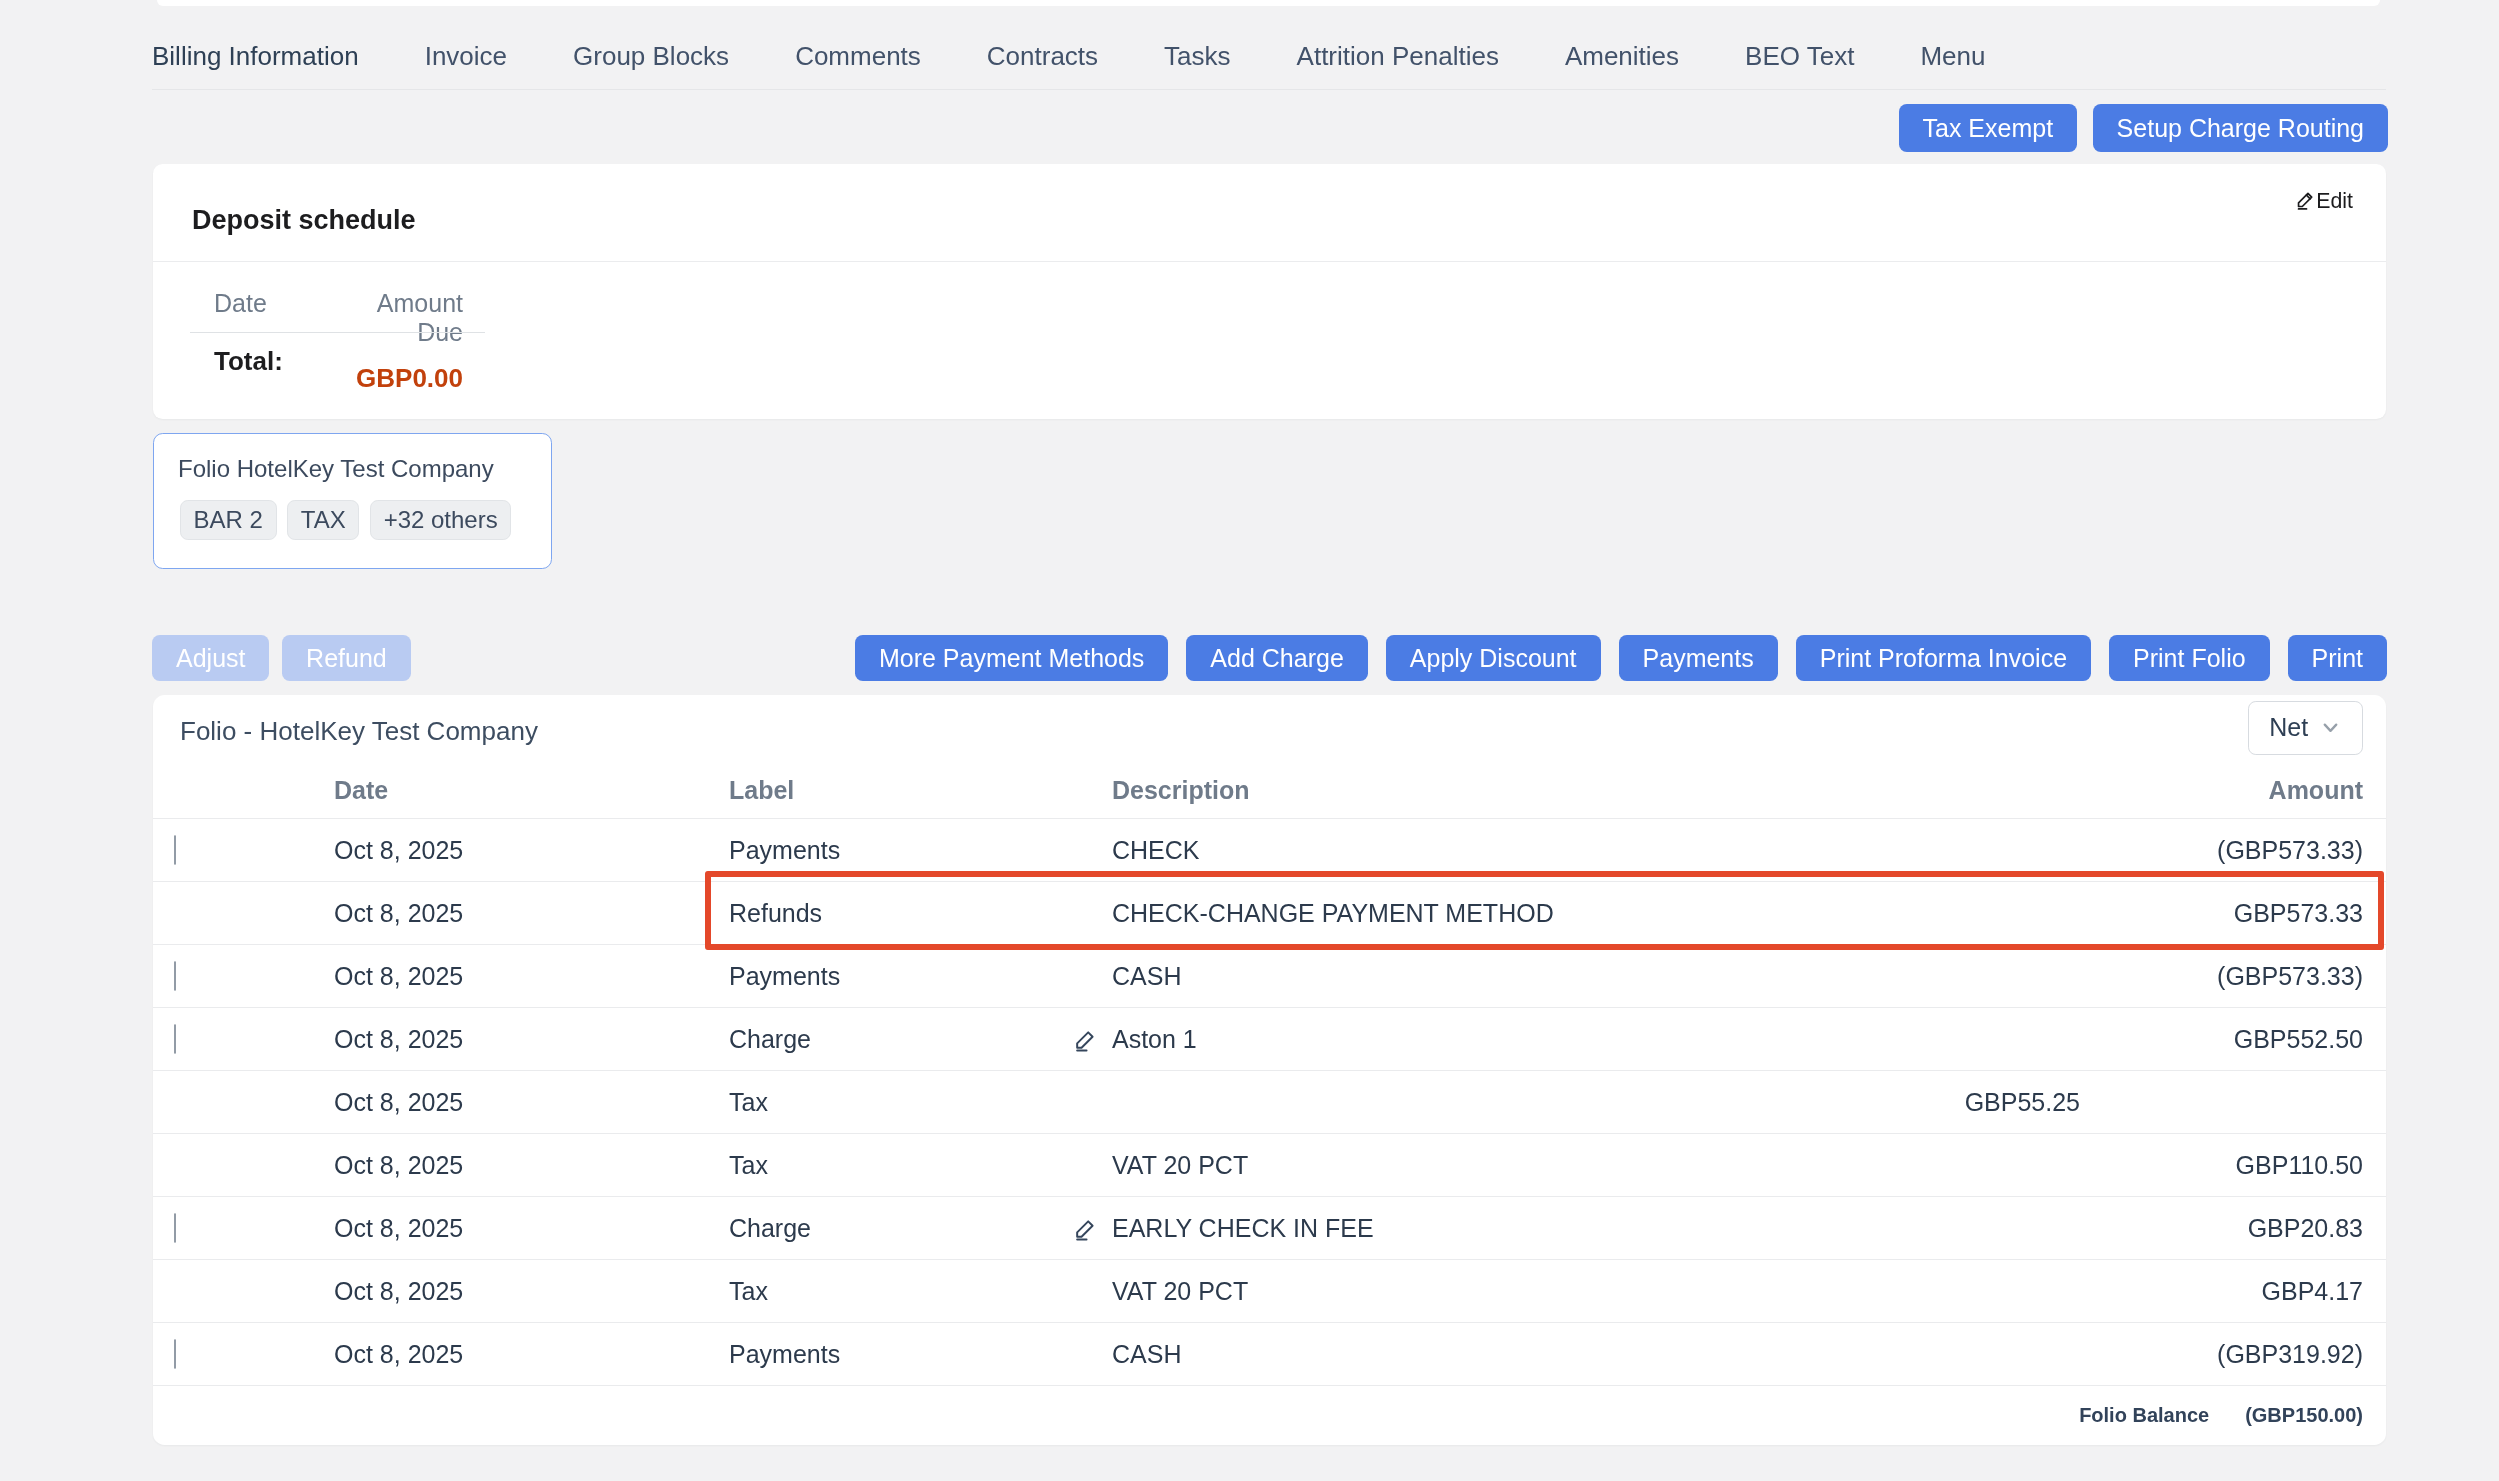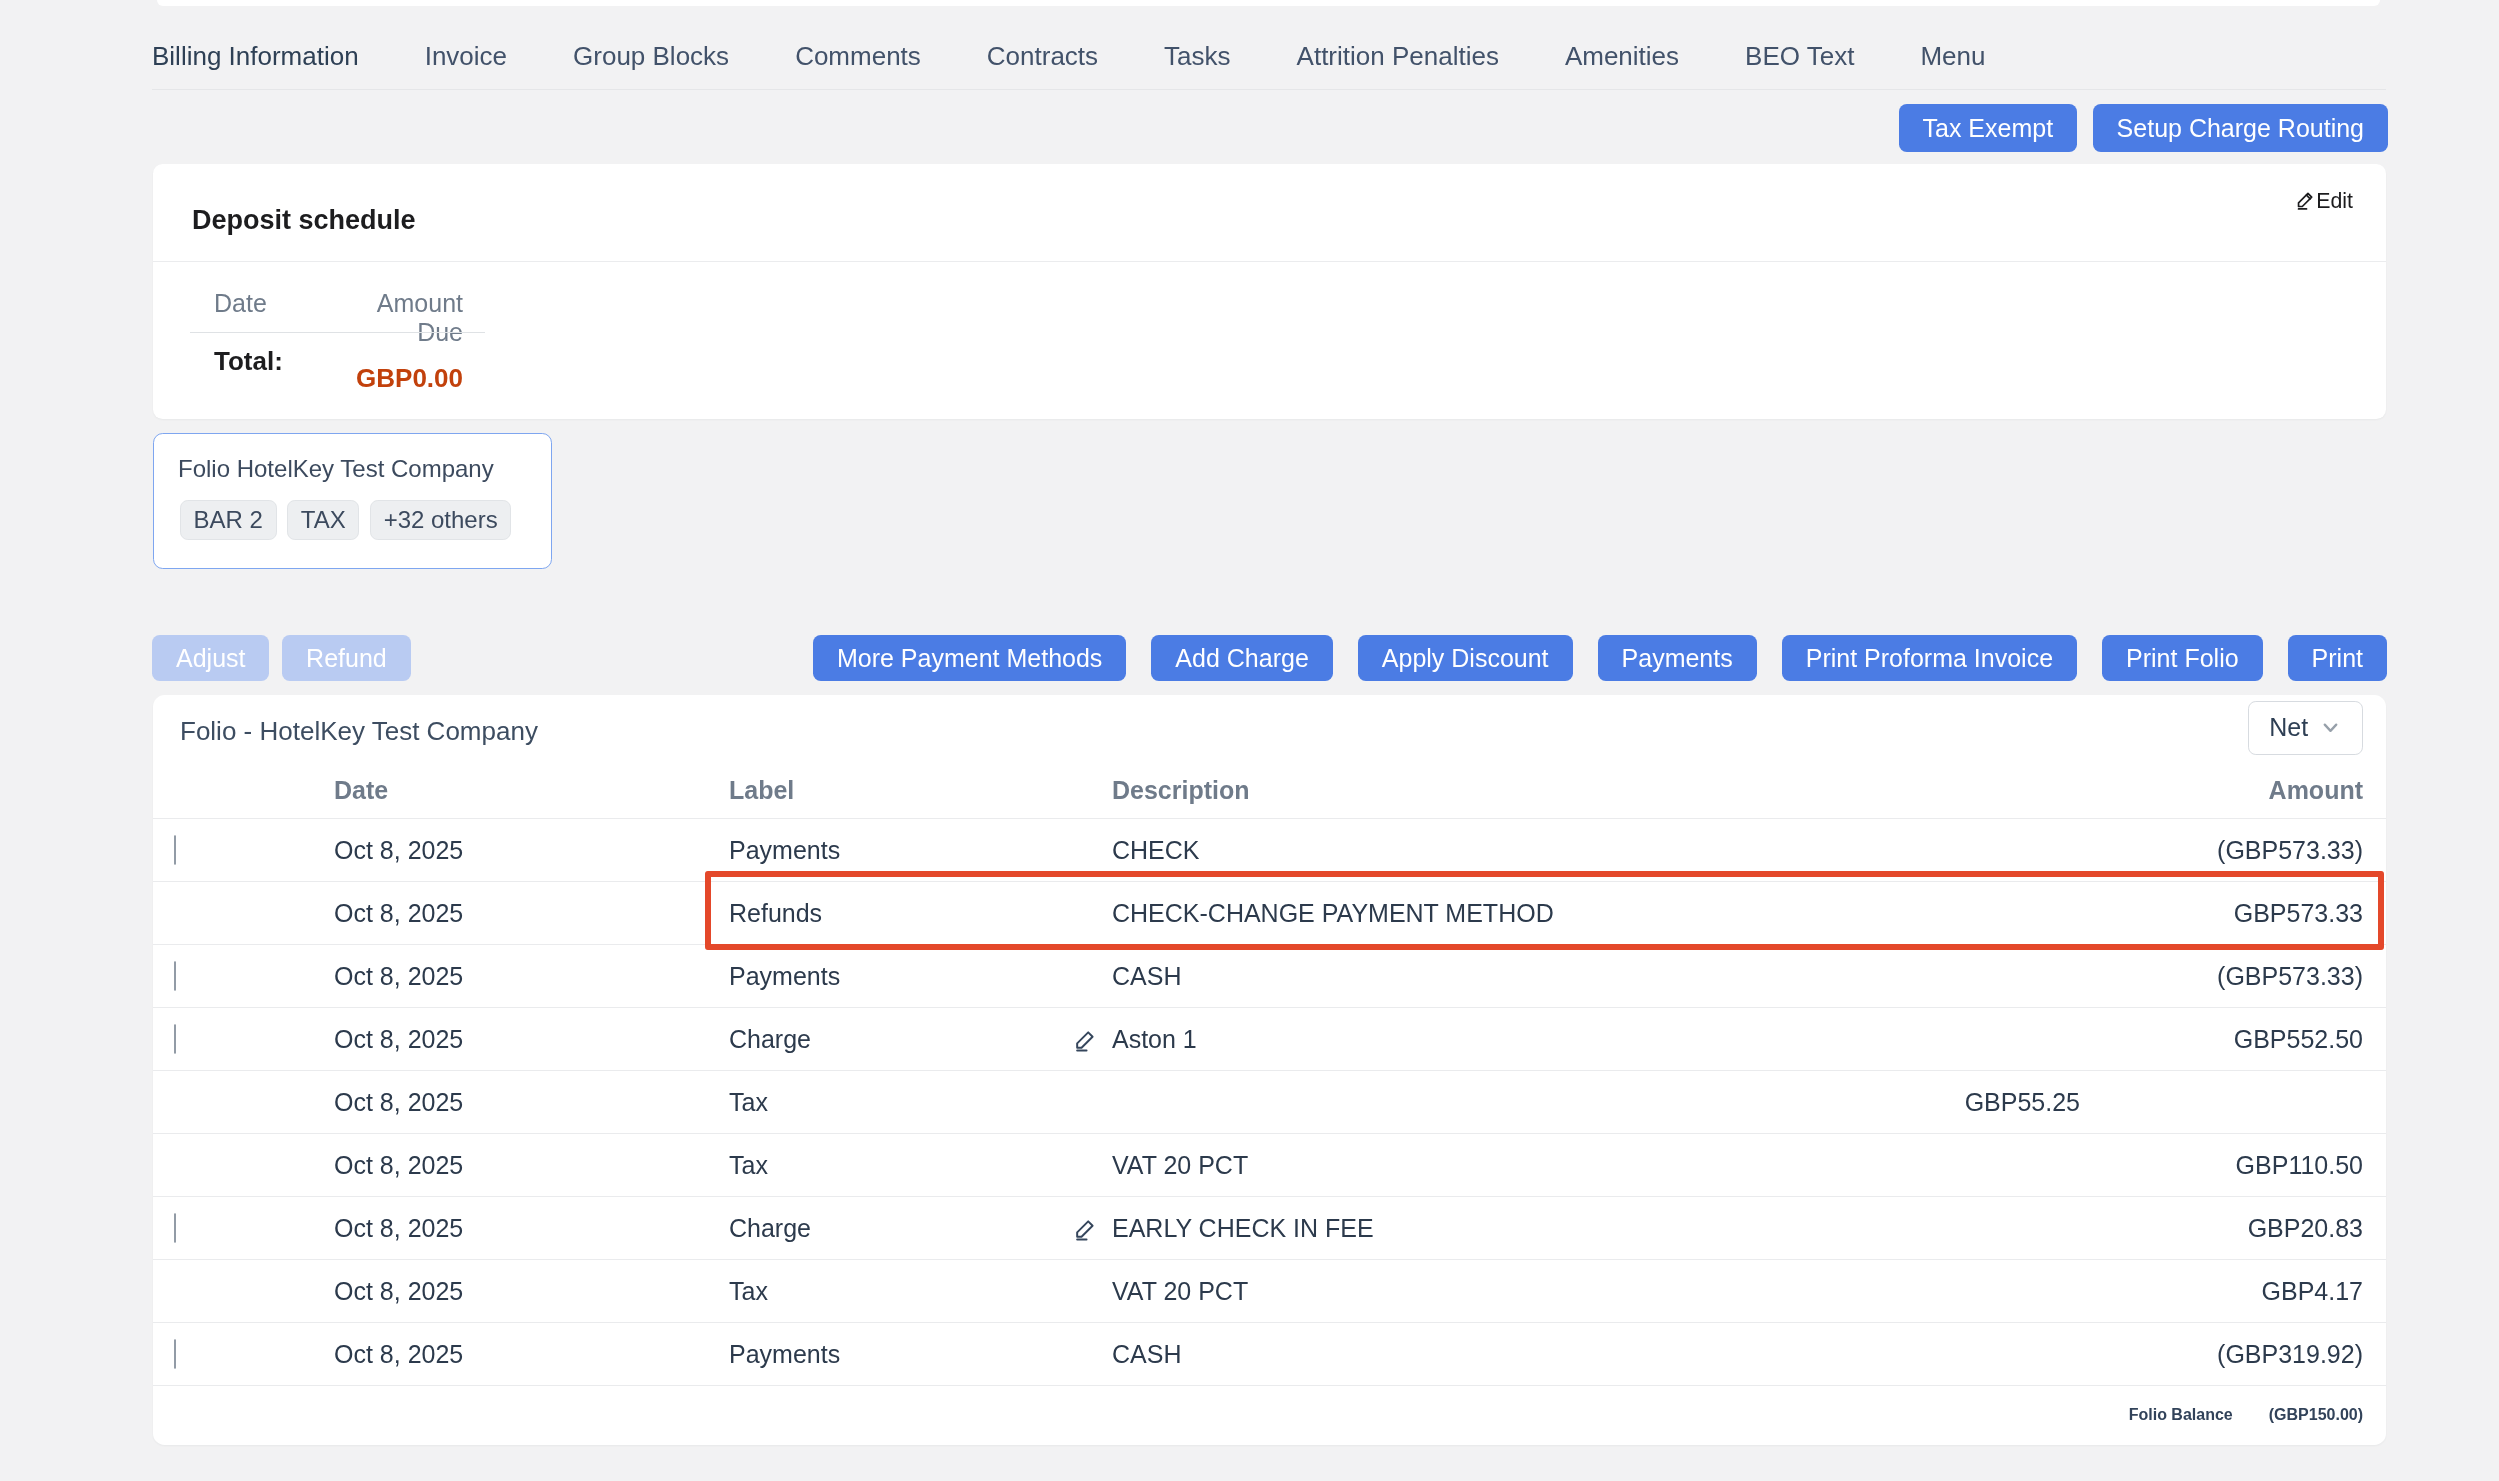--- a/index.html
+++ b/index.html
@@ -57,21 +57,21 @@
   .folio-select-title { position:absolute; left:24px; top:21.3px; font-size:24px; color:#3c4a5e; }
   .folio-tags { position:absolute; left:26px; top:66px; display:flex; gap:10.7px; }
   .tag {
     background:#edeff1; border:1px solid #e1e4e7; border-radius:7.8px;
     font-size:24px; color:#3c4a5e; padding:4.8px 12.6px; cursor:pointer; white-space:nowrap;
   }
 
   
   .actions-row { position:absolute; left:152px; top:635px; width:2235px; display:flex; }
   .actions-left { display:flex; gap:12.6px; }
-  .actions-right { display:flex; gap:25px; margin-left:auto; }
+  .actions-right { display:flex; gap:18px; margin-left:auto; }
   .actions-row .btn { height:46px; }
 
   
   .table-card {
     position:absolute; left:153px; top:695px; width:2233px; height:750px;
     background:#ffffff; border-radius:11.6px; box-shadow:0 1px 1.9px rgba(40,50,60,.05);
   }
   .table-title-row { position:relative; height:67px; }
   .table-title { position:absolute; left:27px; top:21.3px; font-size:26px; color:#3d4d61; }
   .net-select {
@@ -90,21 +90,21 @@
   .row-pencil { position:absolute; left:-39px; width:25px; height:25px; color:#35465c; cursor:pointer; }
 
   .checkbox {
     width:24px; height:24px; margin-left:21.3px; background:#fff;
     border:1.9px solid #929ba6; border-radius:5.8px; cursor:pointer;
   }
 
   .balance-row {
     height:59px; border-top:1px solid #eaebed;
     display:flex; align-items:center; justify-content:flex-end; gap:36px; padding-right:23px;
-    font-size:16px; font-weight:700; color:#32435a;
+    font-size:20px; font-weight:700; color:#32435a;
   }
 
   
   .highlight-box {
     position:absolute; left:705px; top:871px; width:1679px; height:79px;
     border:6.8px solid #e4482a; border-radius:2.9px; pointer-events:none;
   }
 </style>
 </head>
 <body>

